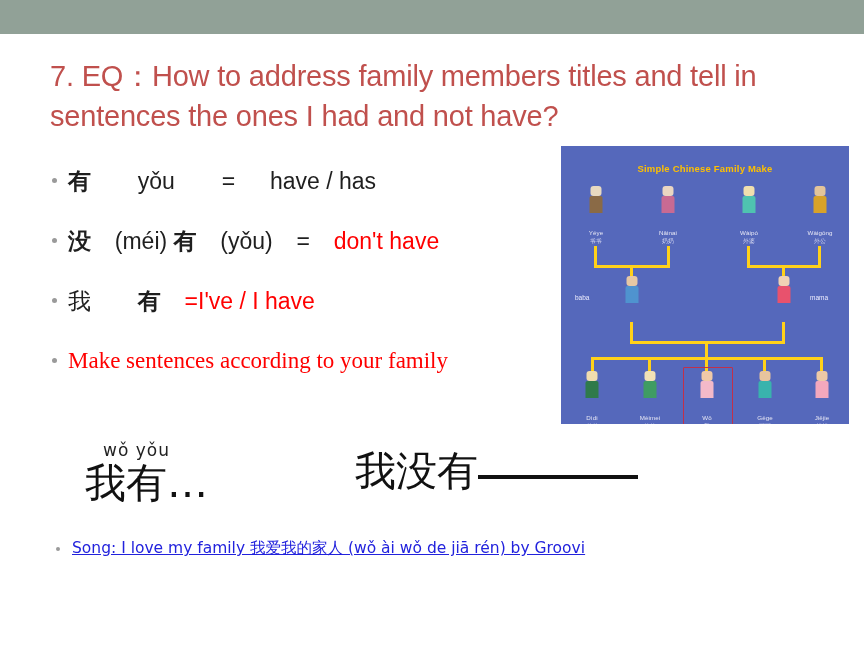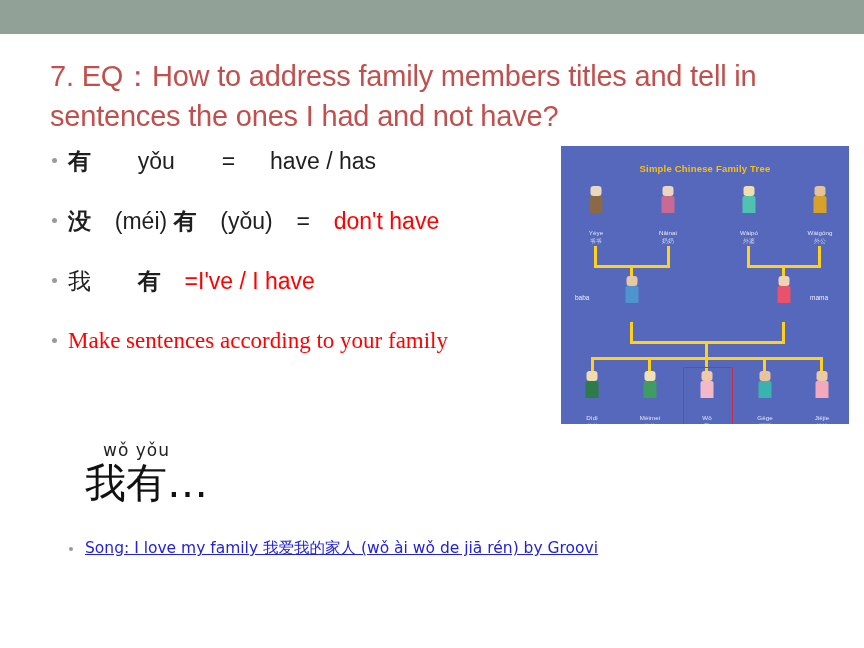--- a/index.html
+++ b/index.html
@@ -34,21 +34,21 @@
     color: #c0504d;
     font-size: 29px;
     line-height: 40px;
     letter-spacing: -0.2px;
   }
 
   
   .bullet-list {
     position: absolute;
     left: 50px;
-    top: 146px;
+    top: 166px;
     width: 640px;
   }
   .bullet-row {
     position: relative;
     padding-left: 18px;
     margin-bottom: 30px;
     white-space: nowrap;
   }
   .bullet-row .dot {
     position: absolute;
@@ -109,21 +109,21 @@
   .blank-line {
     display: inline-block;
     width: 160px;
     border-bottom: 4px solid #111111;
     vertical-align: 6px;
   }
 
   
   .song-row {
     position: absolute;
-    left: 67px;
+    left: 54px;
     top: 538px;
     white-space: nowrap;
     text-decoration: underline;
   }
   .song-row .dot {
     position: absolute;
     left: 2px;
     top: 9px;
     width: 4px;
     height: 4px;
@@ -294,31 +294,34 @@
 </div>
 
 <div class="pattern-area">
 
   <div class="pattern pattern-1">
     <div class="pinyin">wǒ  yǒu</div>
     <div class="hanzi">我有…</div>
   </div>
 
   <div class="pattern pattern-2">
+    <div class="hanzi">
+      <span>我没有</span><span class="blank-line"></span>
+    </div>
   </div>
 
 </div>
 
 <div class="song-row">
   <span class="dot"></span>
   <span class="song-link">Song: I love my family 我爱我的家人 (wǒ ài wǒ de jiā rén) by Groovi</span>
 </div>
 
 <div class="tree-figure">
-  <div class="tree-title">Simple Chinese Family Tree</div>
+  <div class="tree-title">Simple Chinese Family Make</div>
 
   <div class="person" style="left:12px; top:40px;">
     <div class="figure">
       <span class="head" style="background:#e8d9c0;"></span>
       <span class="body" style="background:#8a6a46;"></span>
       <span class="legs" style="color:#3a3a52;"><i></i></span>
     </div>
     <div class="lbl-py">Yéye</div>
     <div class="lbl-cn">爷爷</div>
   </div>

